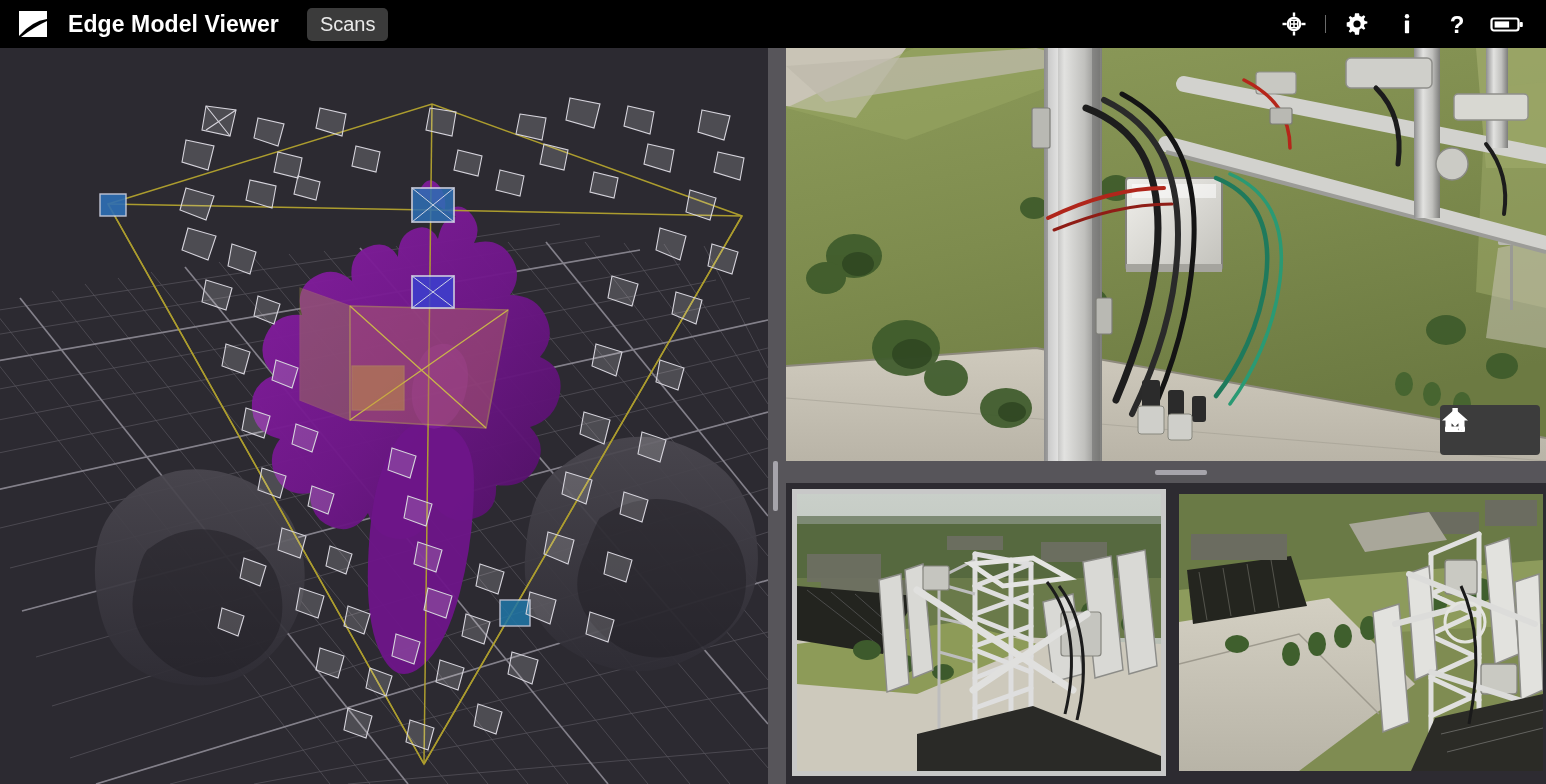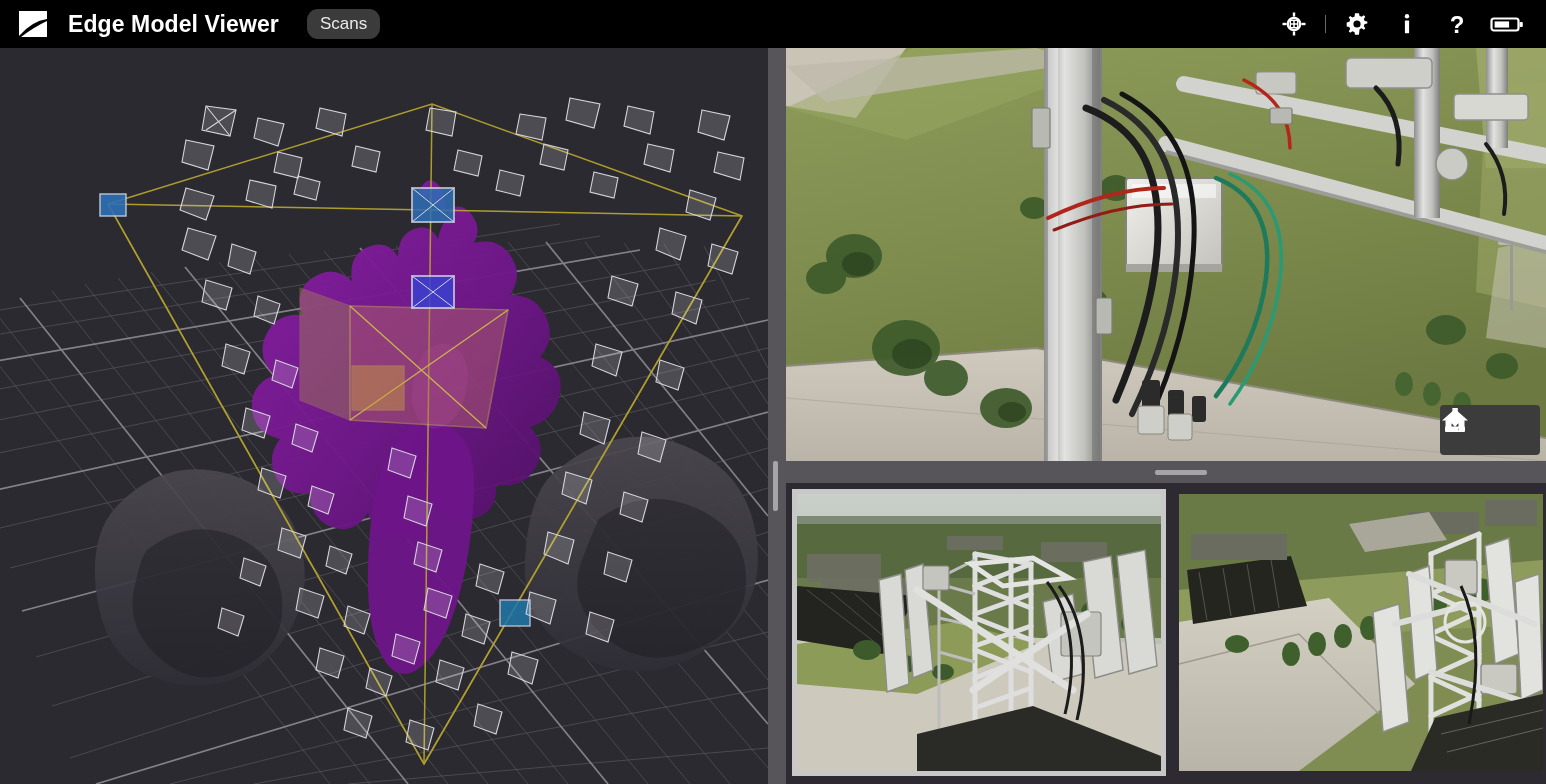--- a/index.html
+++ b/index.html
@@ -11,21 +11,21 @@
     position:absolute; left:0; top:0; width:1546px; height:48px;
     background:#000; display:flex; align-items:center;
   }
   #logo{ margin-left:16px; width:34px; height:30px; display:block; }
   #app-title{
     color:#fff; font-size:23px; font-weight:bold; letter-spacing:.1px;
     margin-left:18px; white-space:nowrap;
   }
   #scans-btn{
     margin-left:28px; background:#3b3b3b; color:#e9e9e9;
-    font-size:17px; padding:6px 13px 7px; border-radius:11px;
+    font-size:20px; padding:6px 13px 7px; border-radius:5px;
     border:none; cursor:pointer; line-height:1; font-family:inherit;
   }
   #topbar-right{
     margin-left:auto; display:flex; align-items:center; gap:0px;
     padding-right:14px;
   }
   .tb-icon{
     width:50px; height:48px; display:flex; align-items:center;
     justify-content:center; cursor:pointer;
   }

